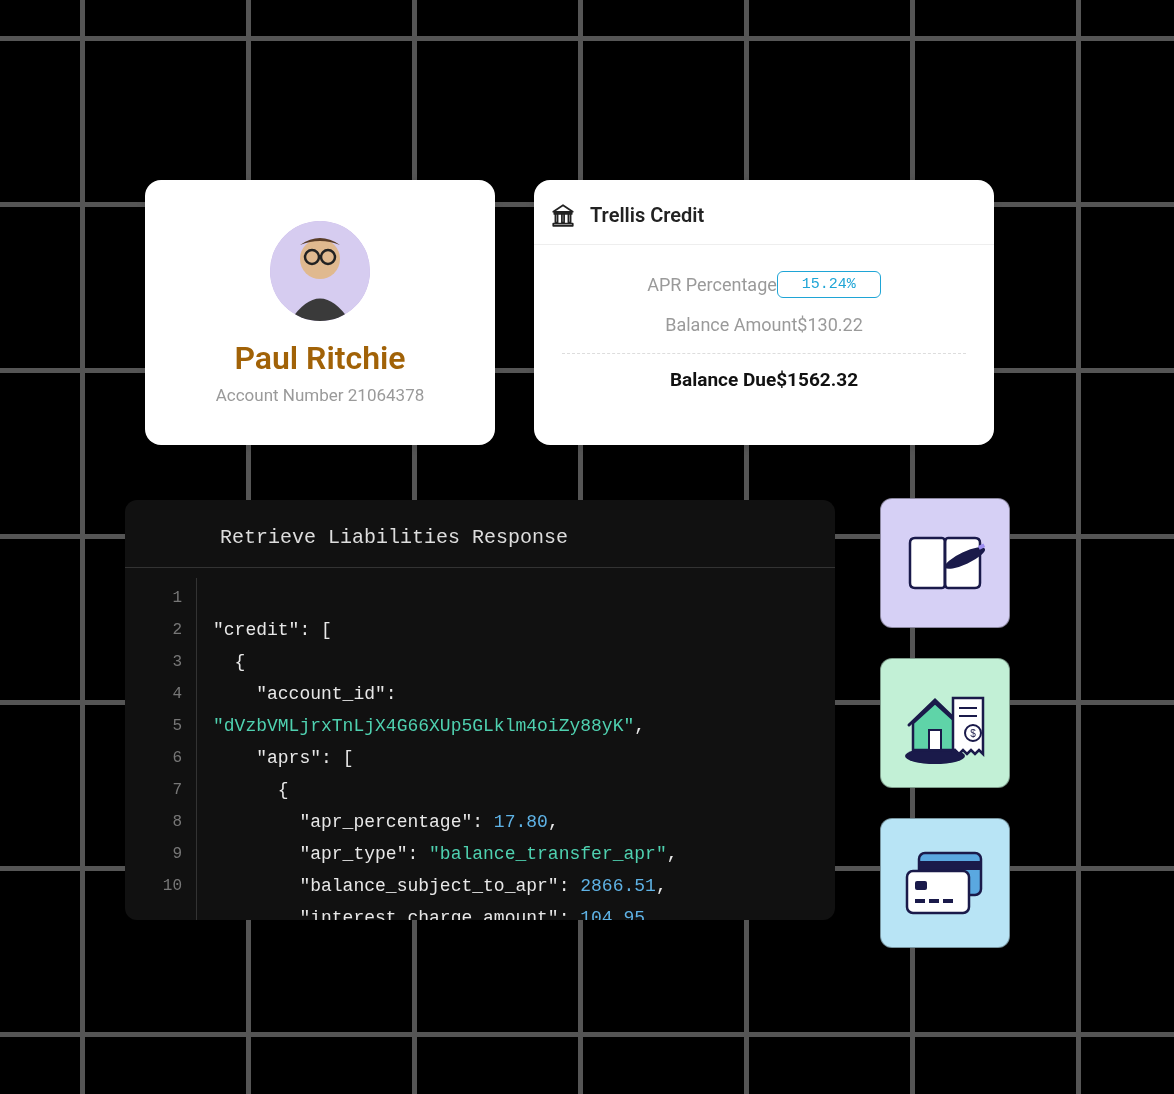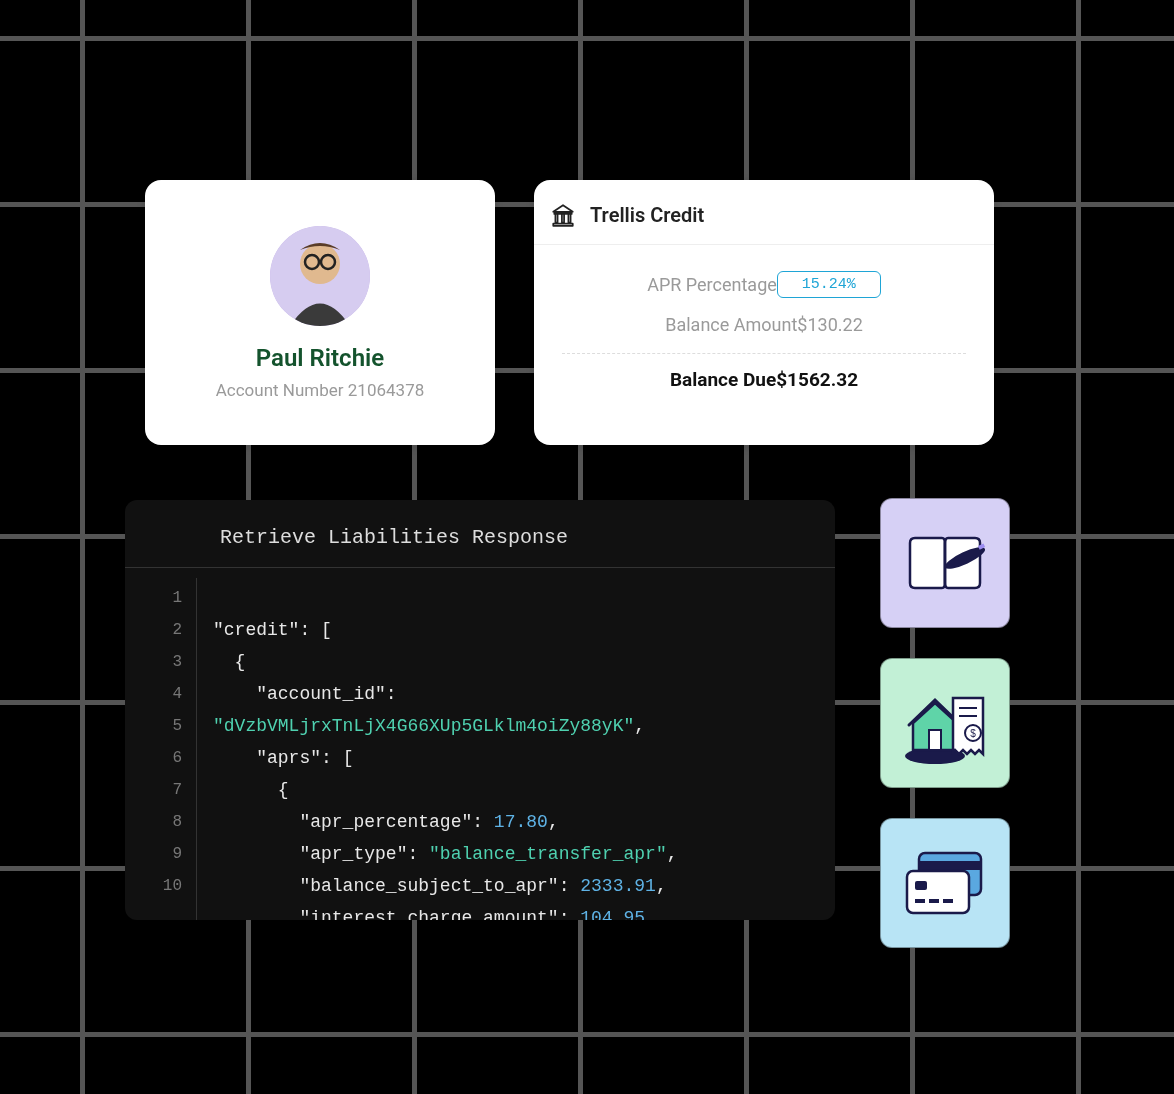--- a/index.html
+++ b/index.html
@@ -50,23 +50,23 @@
     width: 100px;
     height: 100px;
     border-radius: 50%;
     background: radial-gradient(circle at 50% 40%, #d9c5a0 0%, #d9c5a0 30%, #c9b8e8 30%, #c9b8e8 100%);
     position: relative;
     margin-bottom: 18px;
     overflow: hidden;
   }
   .avatar svg { width: 100%; height: 100%; }
   .profile-name {
-    font-size: 24px;
+    font-size: 32px;
     font-weight: 600;
-    color: #14532d;
+    color: #a16207;
     margin-bottom: 8px;
   }
   .profile-account {
     font-size: 17px;
     color: #9a9a9a;
   }
 
   
   .credit-card {
     left: 534px;
@@ -271,21 +271,21 @@
     </div>
     <div class="code-lines">
 <span><span class="tok-key">"credit"</span><span class="tok-punc">: [</span></span>
 <span><span class="tok-punc">  {</span></span>
 <span><span class="tok-key">    "account_id"</span><span class="tok-punc">:</span></span>
 <span><span class="tok-str">"dVzbVMLjrxTnLjX4G66XUp5GLklm4oiZy88yK"</span><span class="tok-punc">,</span></span>
 <span><span class="tok-key">    "aprs"</span><span class="tok-punc">: [</span></span>
 <span><span class="tok-punc">      {</span></span>
 <span><span class="tok-key">        "apr_percentage"</span><span class="tok-punc">: </span><span class="tok-num">17.80</span><span class="tok-punc">,</span></span>
 <span><span class="tok-key">        "apr_type"</span><span class="tok-punc">: </span><span class="tok-str">"balance_transfer_apr"</span><span class="tok-punc">,</span></span>
-<span><span class="tok-key">        "balance_subject_to_apr"</span><span class="tok-punc">: </span><span class="tok-num">2333.91</span><span class="tok-punc">,</span></span>
+<span><span class="tok-key">        "balance_subject_to_apr"</span><span class="tok-punc">: </span><span class="tok-num">2866.51</span><span class="tok-punc">,</span></span>
 <span><span class="tok-key">        "interest_charge_amount"</span><span class="tok-punc">: </span><span class="tok-num">104.95</span></span>
     </div>
   </div>
 </div>
 
 <div class="tile tile-notebook">
   <svg width="90" height="70" viewBox="0 0 90 70">
     <path d="M10 15 Q10 10 15 10 H42 Q45 10 45 15 V55 Q45 60 42 60 H15 Q10 60 10 55 Z" fill="#fff" stroke="#1a1a4a" stroke-width="2.5"></path>
     <path d="M80 15 Q80 10 75 10 H48 Q45 10 45 15 V55 Q45 60 48 60 H75 Q80 60 80 55 Z" fill="#fff" stroke="#1a1a4a" stroke-width="2.5"></path>
     <line x1="45" y1="12" x2="45" y2="60" stroke="#1a1a4a" stroke-width="2.5"></line>

